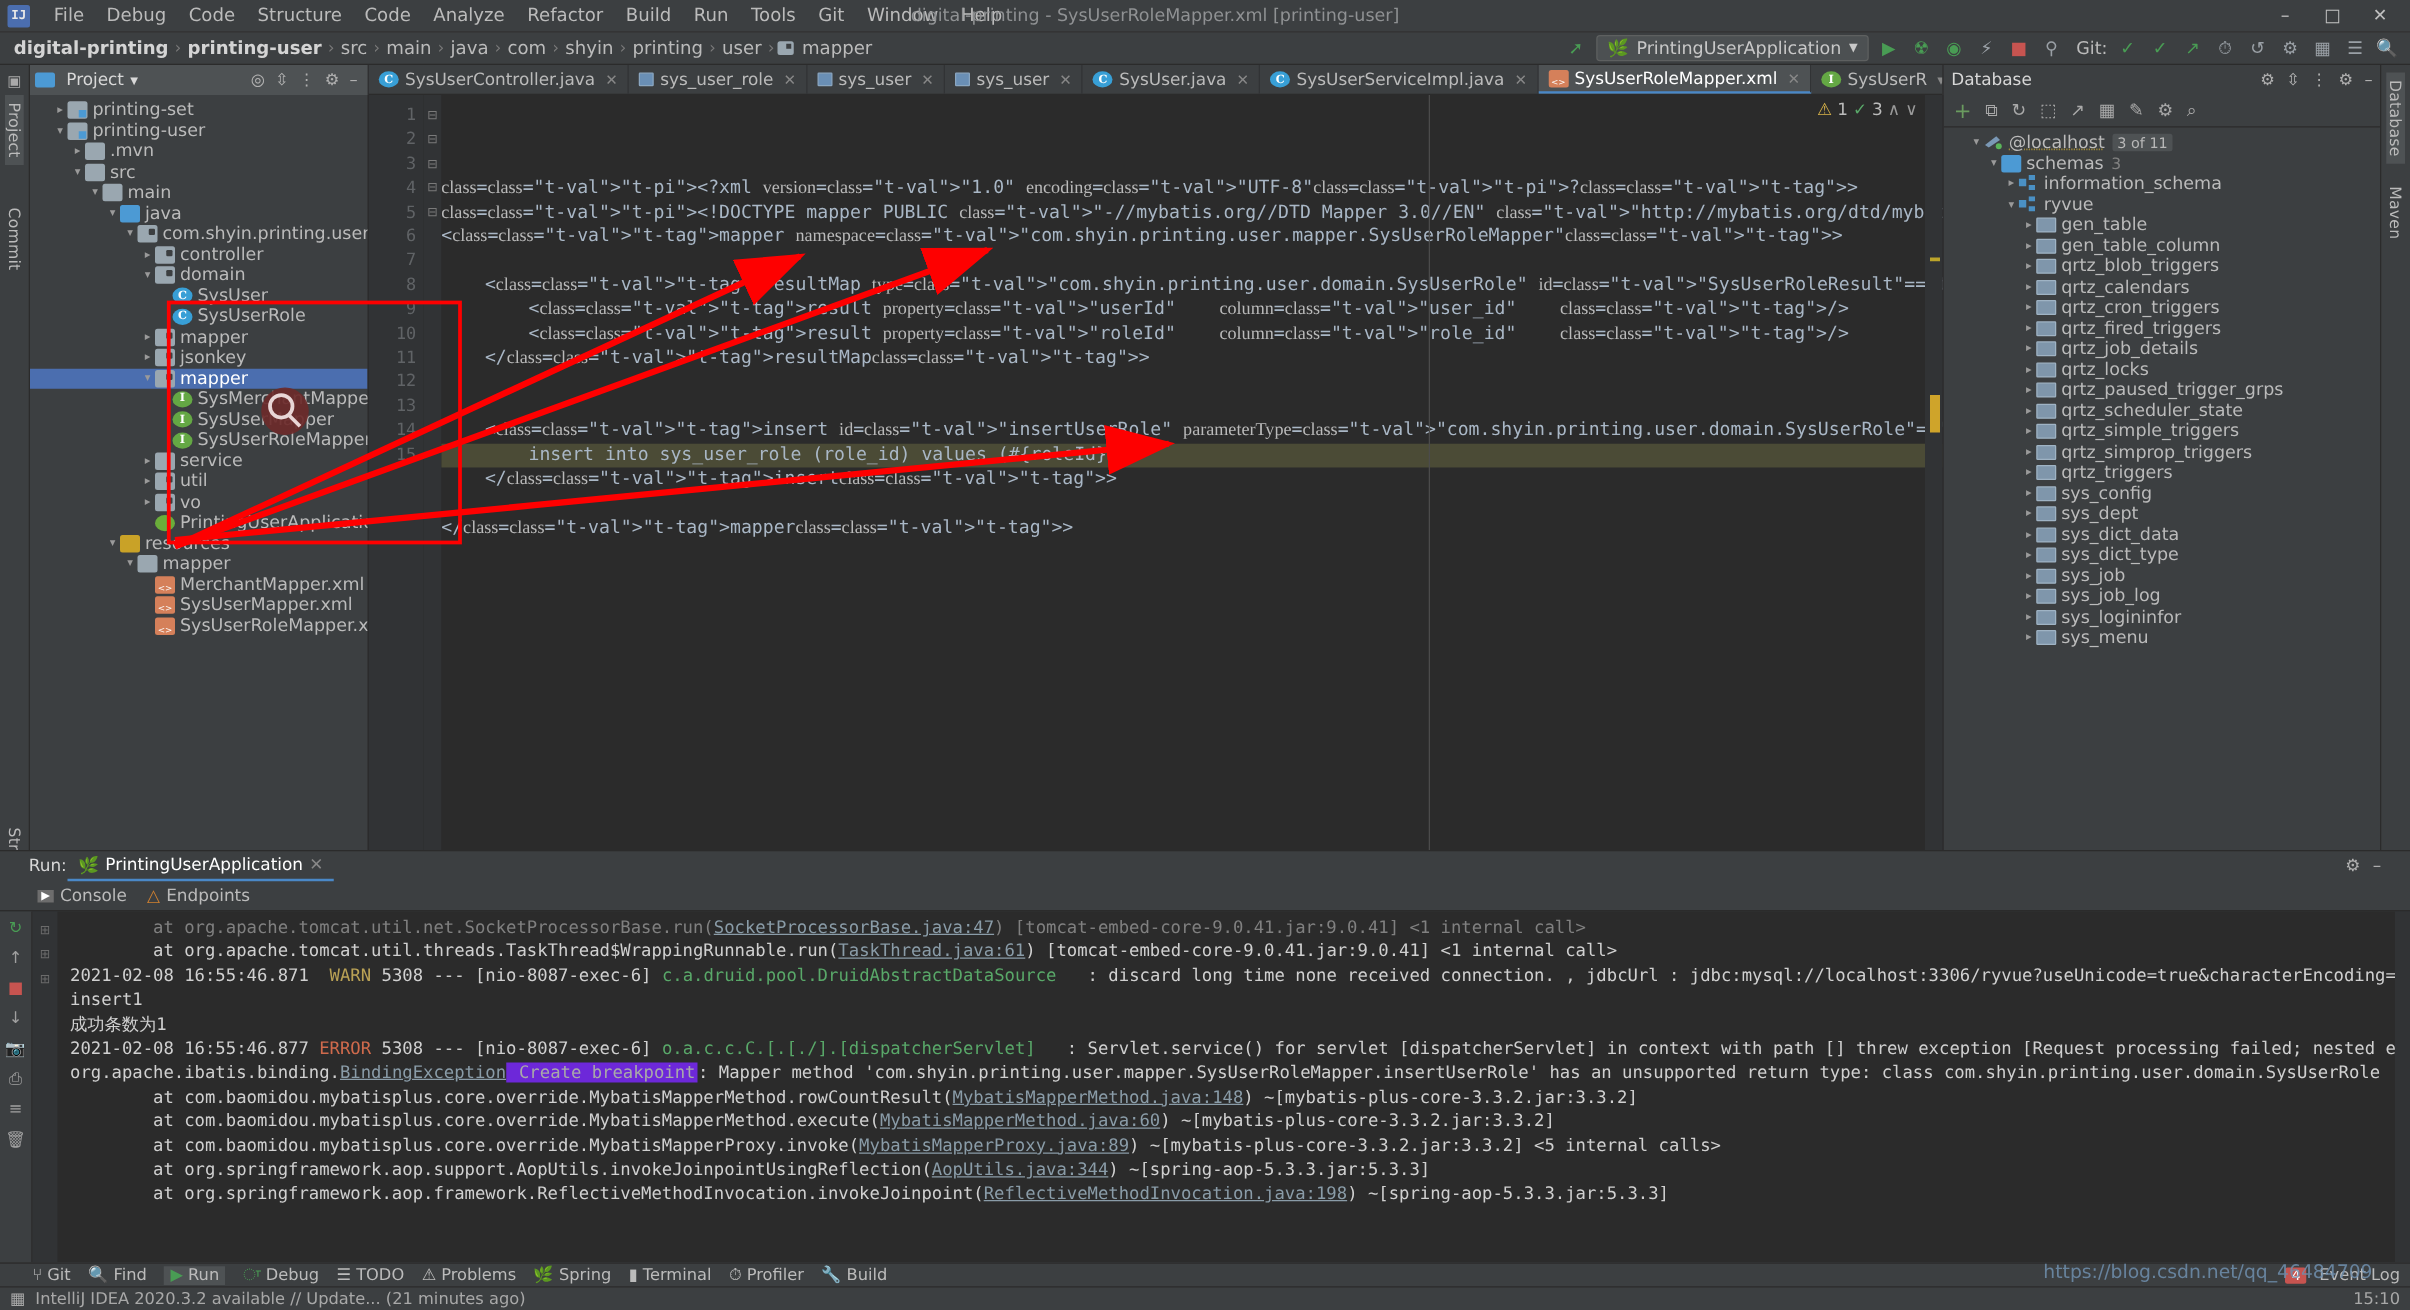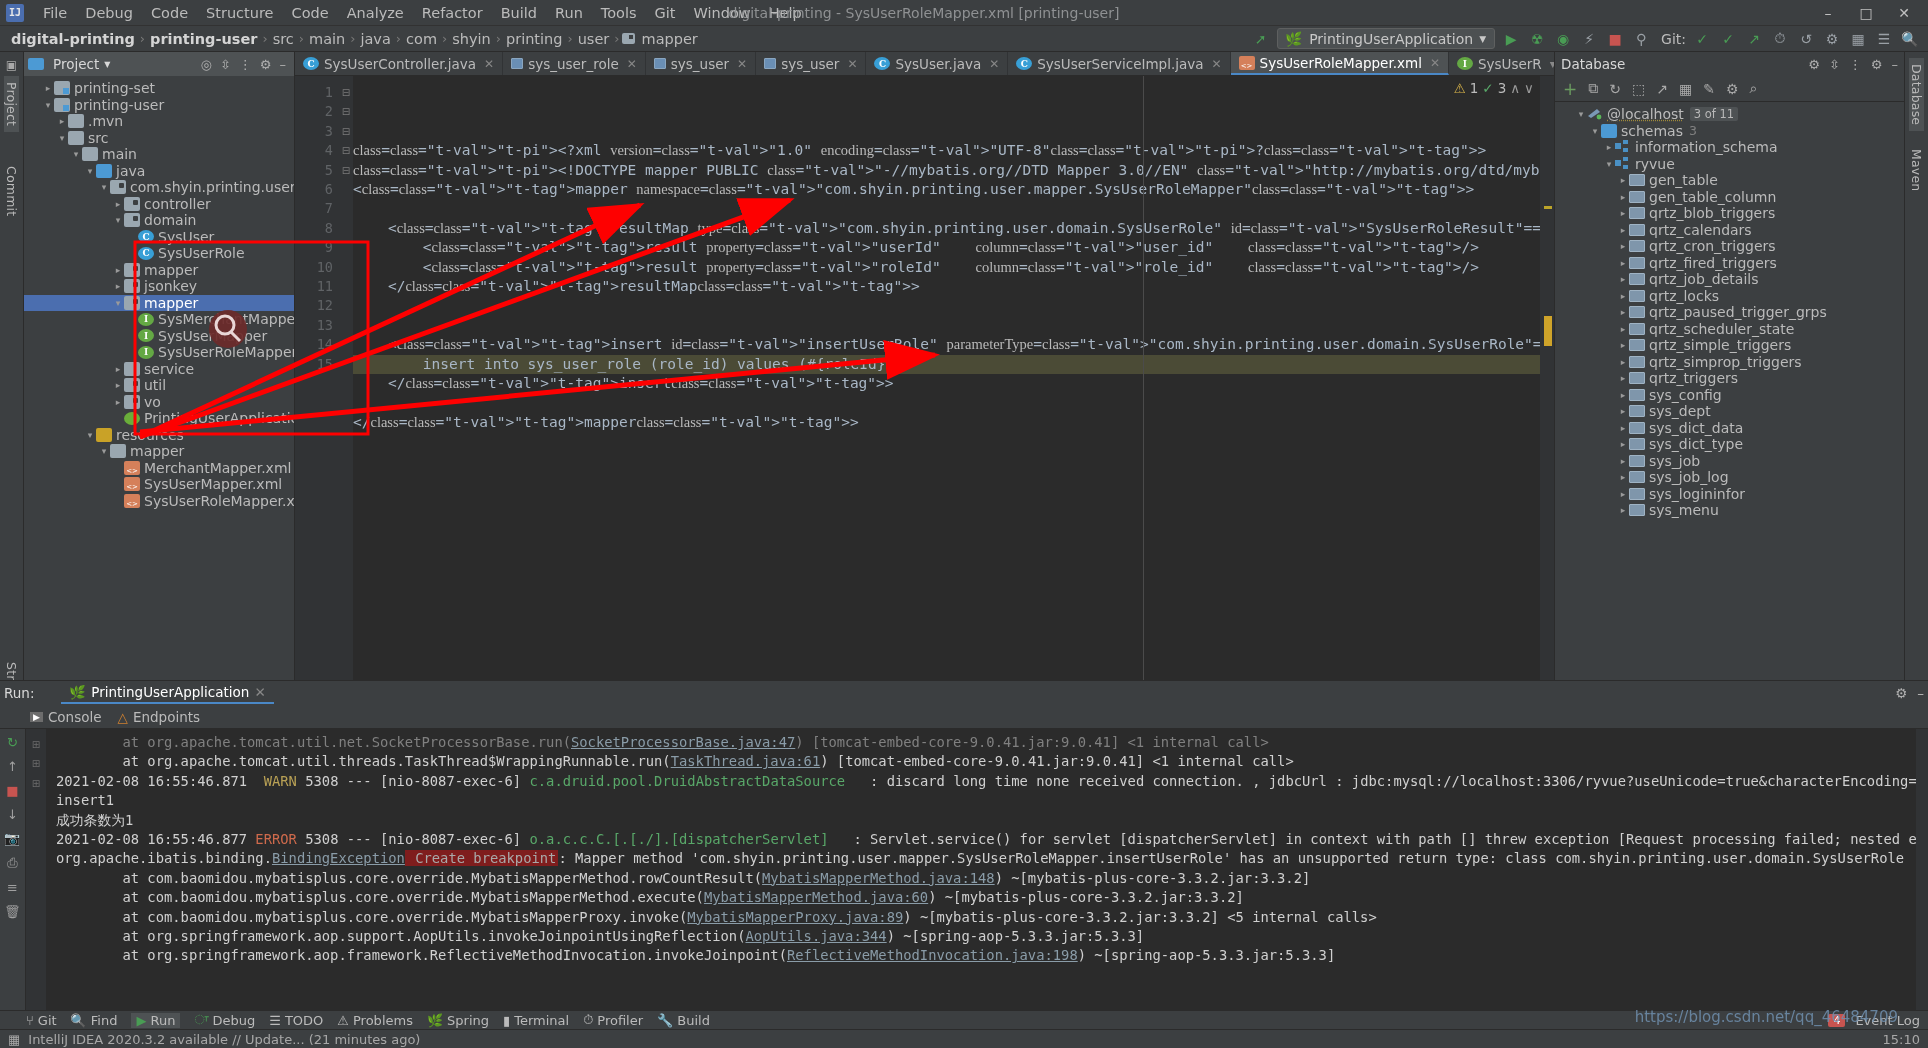--- a/index.html
+++ b/index.html
@@ -122,43 +122,43 @@
   #db-toolbar{height:26px;display:flex;align-items:center;gap:11px;padding:0 8px;
               border-bottom:1px solid #2b2b2b;color:#a9a9a9;font-size:14px;}
   #db-tree{flex:1;overflow:hidden;padding-top:4px;font-size:14px;}
   .ico.table{width:13px;height:12px;background:#7f96ab;border:1px solid #9fb3c4;border-radius:1px;}
   .badge{background:#4e5254;color:#b8b8b8;font-size:11.5px;padding:0 4px;border-radius:2px;margin-left:6px;}
   .cnt{color:#808080;font-size:12.5px;margin-left:6px;}
 
   
   #run-panel{height:330px;background:#3c3f41;display:flex;flex-direction:column;
              border-top:1px solid #2b2b2b; position:absolute; left:0; right:0; bottom:38px;}
-  #run-head{height:24px;display:flex;align-items:center;padding:0 4px;font-size:13.5px;
-            color:#d8d8d8;gap:27px;}
+  #run-head{height:24px;display:flex;align-items:center;padding:0 23px;font-size:13.5px;
+            color:#d8d8d8;gap:1px;}
   #run-head .rtab{display:flex;align-items:center;gap:5px;padding:2px 8px;
             border-bottom:2px solid #4a88c7;color:#ffffff;}
   #run-head .ricons{margin-left:auto;display:flex;gap:10px;color:#b0b0b0;}
   #run-sub{height:24px;display:flex;align-items:center;gap:16px;padding-left:30px;
            font-size:13.5px;color:#bbbbbb;border-bottom:1px solid #2b2b2b;}
   #run-sub .stab{display:flex;align-items:center;gap:5px;}
   #console-wrap{flex:1;display:flex;background:#2b2b2b;overflow:hidden;}
   #console-rail{width:26px;background:#3c3f41;display:flex;flex-direction:column;
                 align-items:center;padding-top:6px;gap:9px;color:#a0a0a0;font-size:13px;
                 border-right:1px solid #2b2b2b;}
   #console-fold{width:20px;background:#313335;flex:0 0 20px;padding-top:6px;color:#6b6b6b;
                 font-size:10px;text-align:center;line-height:19.4px;}
   #console{flex:1;padding:4px 0 0 10px;font-family:"DejaVu Sans Mono","Liberation Mono",monospace;
            font-size:13.8px;line-height:19.4px;white-space:pre;color:#bbbbbb;overflow:hidden;}
   .c-warn{color:#b9a155;}
   .c-err{color:#cf6a4c;}
   .c-cls{color:#59a869;}
   .c-link{color:#8a9ca8;text-decoration:underline;}
   .c-gray{color:#808080;}
   .c-white{color:#d0d0d0;}
-  .c-bp{color:#a9a9a9;background:#7f1d1d;padding:0 2px;}
+  .c-bp{color:#a9a9a9;background:#6d28d9;padding:0 2px;}
   #console-scroll{width:12px;background:#313335;}
 
   
   #tw-bar{position:absolute;left:0;right:0;bottom:19px;height:19px;background:#3c3f41;
           border-top:1px solid #2b2b2b;display:flex;align-items:center;gap:14px;
           padding-left:26px;font-size:13px;color:#bbbbbb;}
   #tw-bar .tw{display:flex;align-items:center;gap:4px;}
   #tw-bar .tw.sel{background:#4e5254;padding:0 5px;}
   #tw-right{margin-left:auto;display:flex;align-items:center;gap:10px;padding-right:8px;}
   .evtbadge{background:#c75450;color:#fff;font-size:11px;padding:0 5px;border-radius:2px;}

